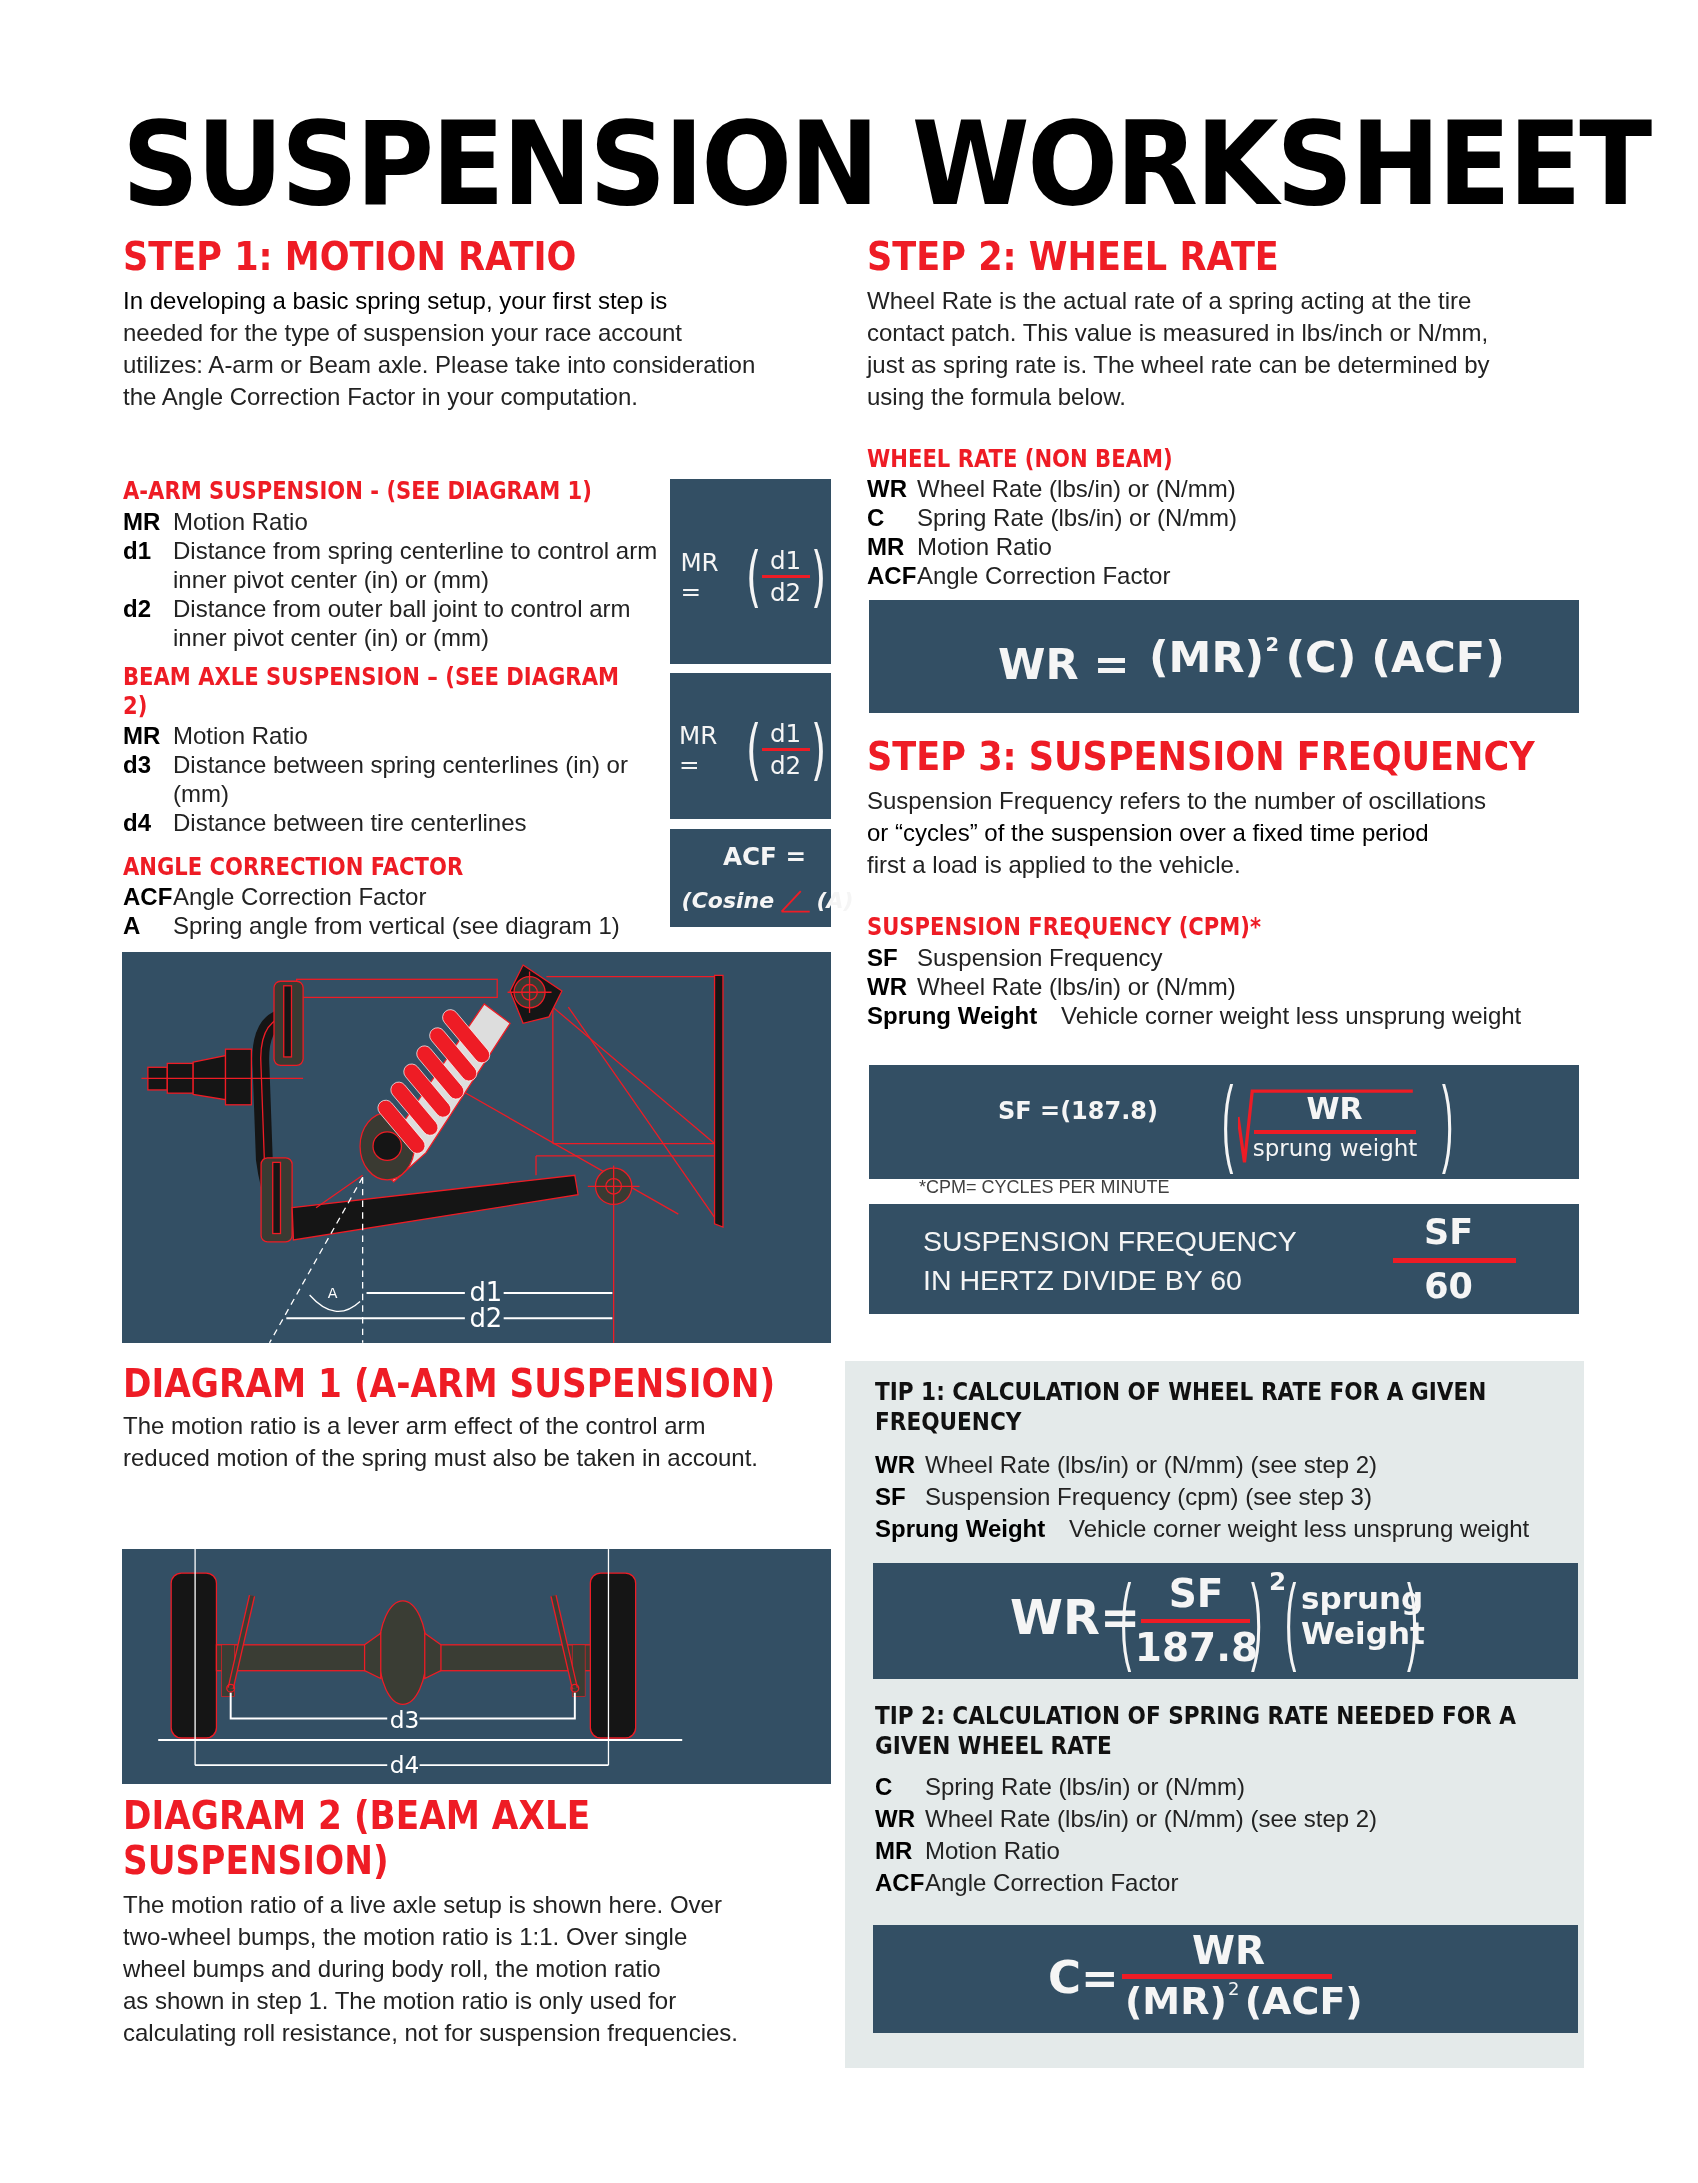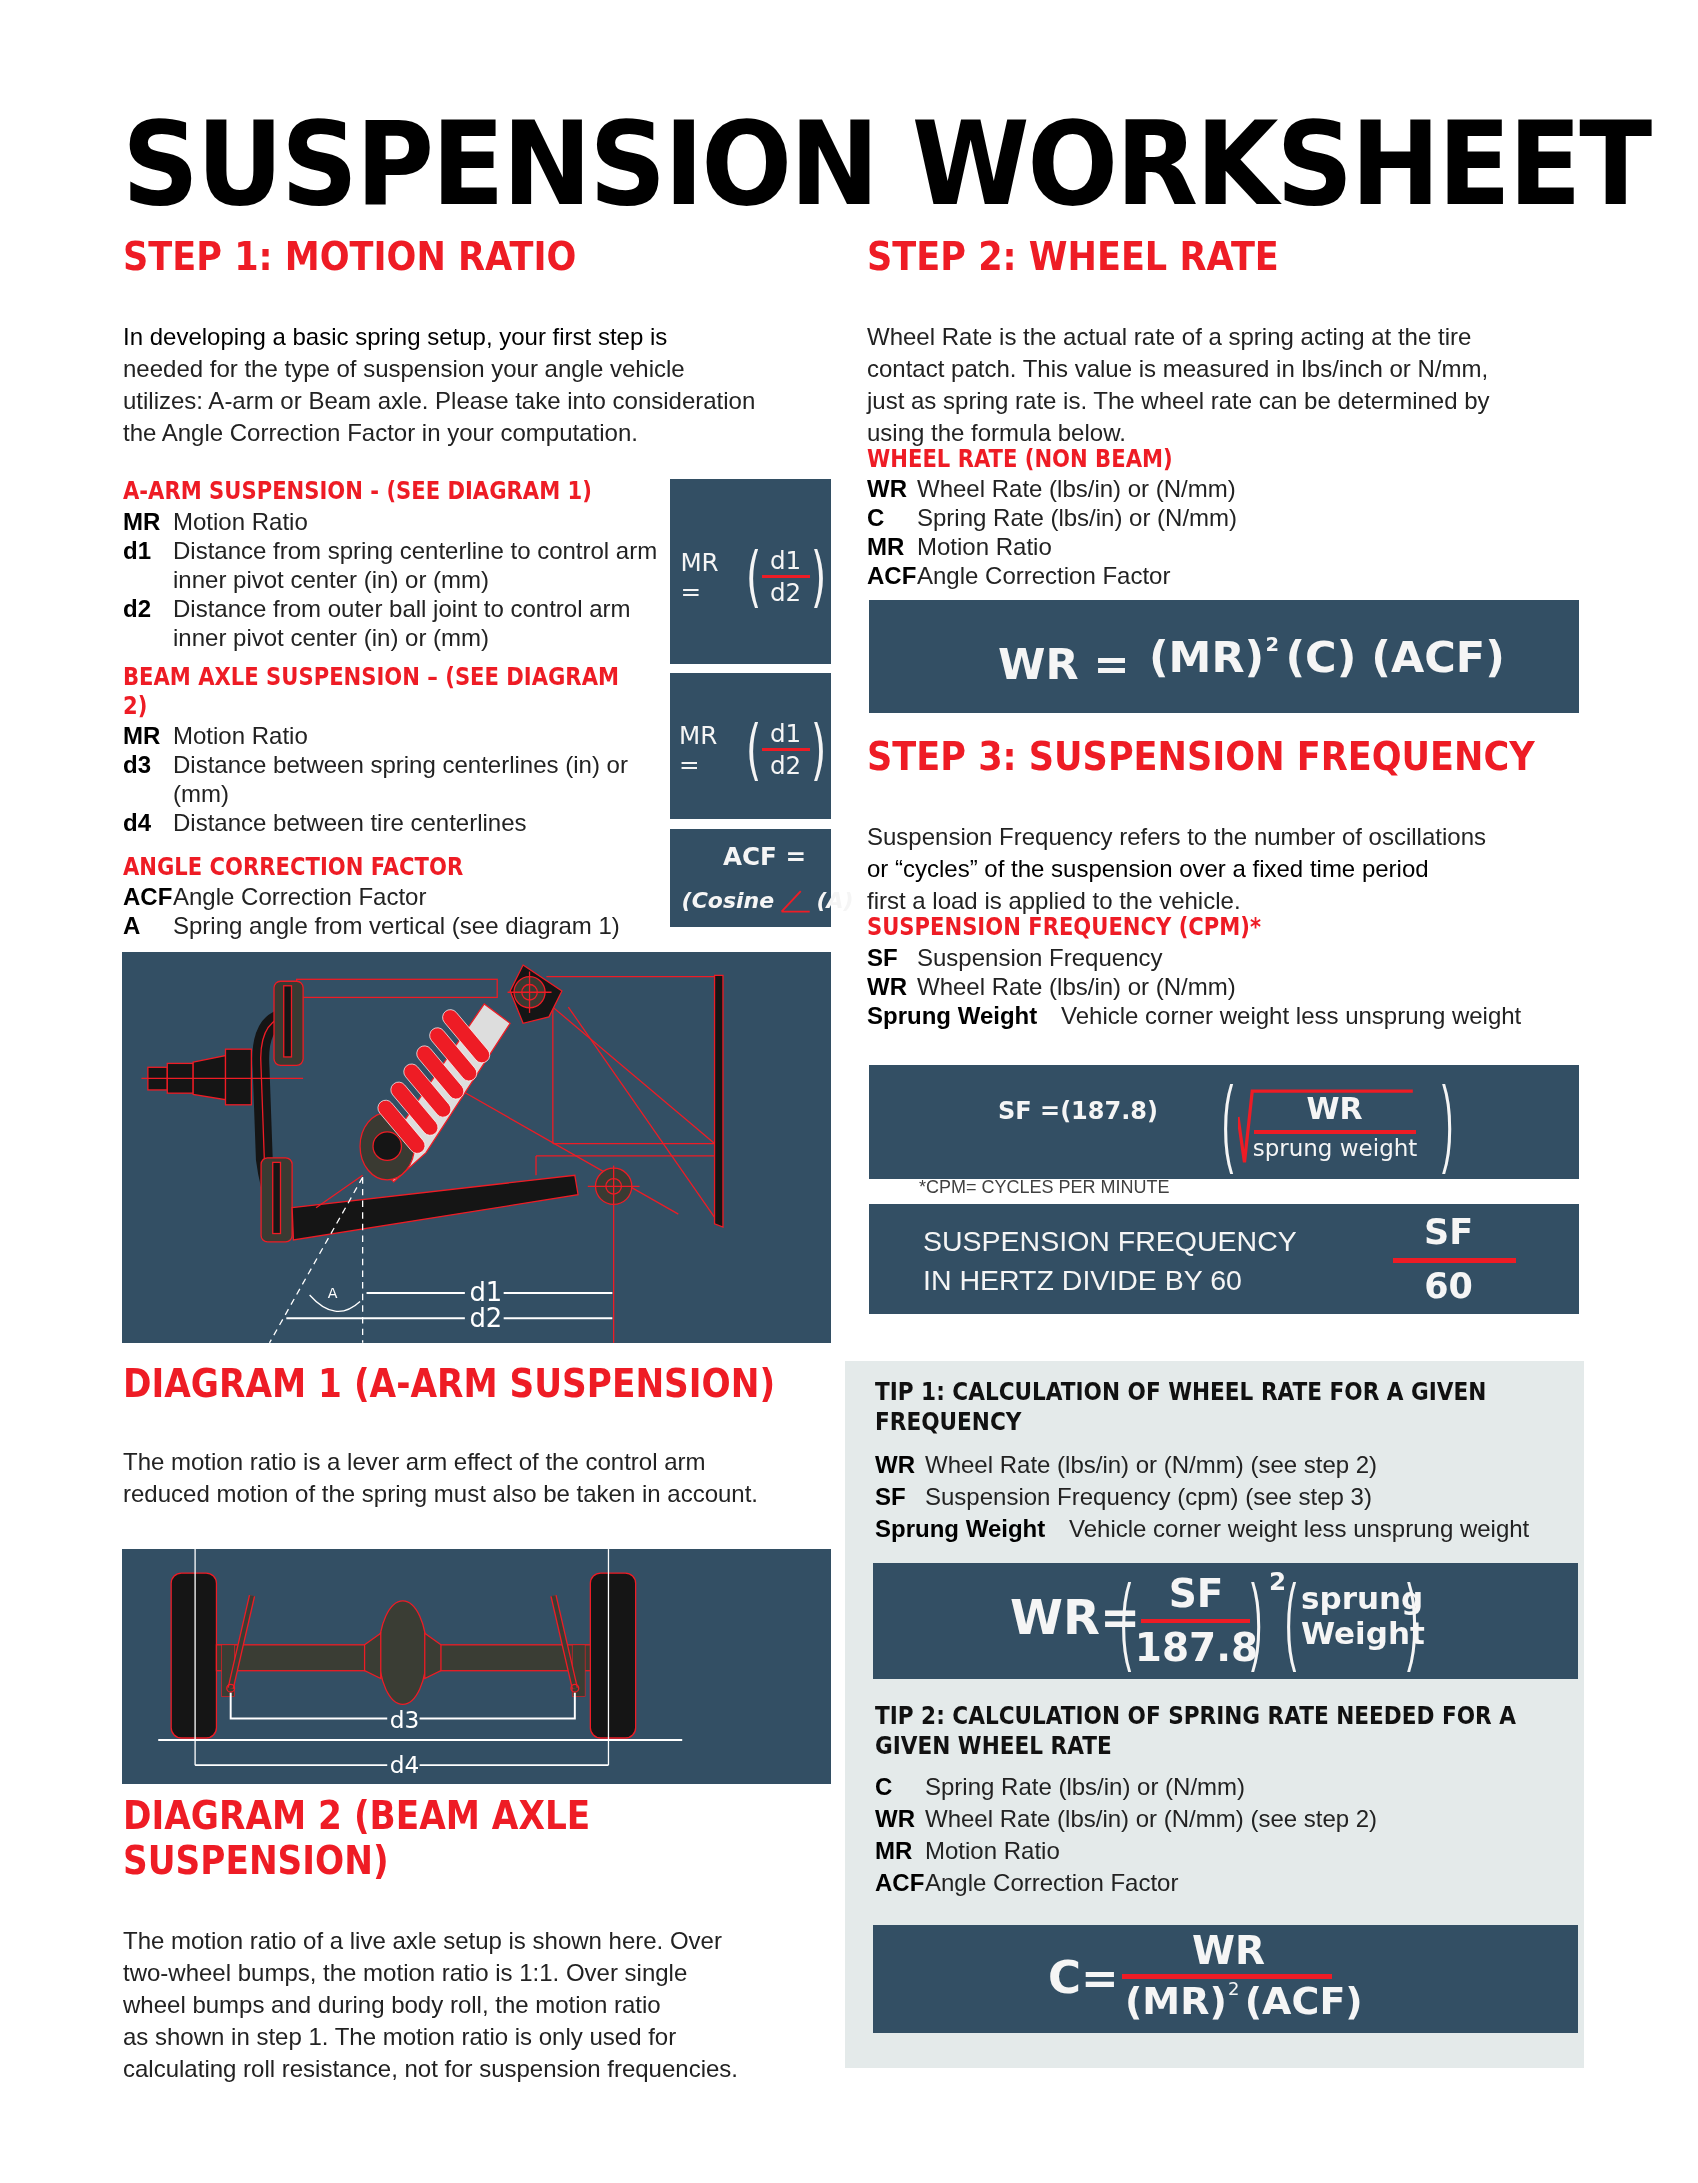--- a/index.html
+++ b/index.html
@@ -1,21 +1,21 @@
 <!DOCTYPE html>
 <html style="font-size:10.4px"><head>
 <meta charset="utf-8">
 <style>
   html,body{margin:0;padding:0;background:#ffffff;}
   body{width:1698px;height:2183px;position:relative;overflow:hidden;font-family:"Liberation Sans","DejaVu Sans",sans-serif;color:#1a1a1a;}
   .abs{position:absolute;}
   .title{left:122px;top:107px;font-size:115px;font-weight:bold;letter-spacing:-2.6px;color:#000;line-height:1;font-family:"DejaVu Sans",sans-serif;transform:scaleX(0.93);transform-origin:left top;white-space:nowrap;}
   .h-step{font-size:39px;font-weight:bold;color:#ee1c25;line-height:1;white-space:nowrap;font-family:"DejaVu Sans",sans-serif;transform:scaleX(0.9);transform-origin:left top;}
   .h-sub{font-size:24px;font-weight:bold;color:#ee1c25;line-height:29px;font-family:"DejaVu Sans",sans-serif;transform:scaleX(0.88);transform-origin:left top;}
-  .para{font-size:24px;line-height:32px;color:#222;font-weight:300;margin-top:36px;}
+  .para{font-size:24px;line-height:32px;color:#222;font-weight:300;}
   .defs{font-size:24px;line-height:29px;color:#222;}
   .def{display:flex;}
   .def .k{font-weight:bold;color:#000;flex:0 0 auto;}
   .def .v{flex:1 1 auto;}
   .box{background:#334f64;position:absolute;color:#fff;}
   .fwhite{color:#f5f5f5;font-weight:bold;font-family:"DejaVu Sans",sans-serif;}
   .redbar{background:#ee1c25;height:3.9px;}
   .frac{display:inline-flex;flex-direction:column;align-items:center;vertical-align:middle;}
   .paren{font-weight:normal;transform:scaleX(0.6);display:inline-block;}
   .tipbg{background:#e4eaea;position:absolute;}
@@ -25,21 +25,21 @@
 </style>
 </head>
 <body>
 
 <div class="abs title">SUSPENSION WORKSHEET</div>
 
 <div class="abs h-step" style="left:123px;top:237px;">STEP 1: MOTION RATIO</div>
 
 <div class="abs para" style="left:123px;top:285px;width:725px;">
   <div style="color:#000;font-weight:normal;">In developing a basic spring setup, your first step is</div>
-  <div>needed for the type of suspension your angle vehicle</div>
+  <div>needed for the type of suspension your race account</div>
   <div>utilizes: A-arm or Beam axle. Please take into consideration</div>
   <div>the Angle Correction Factor in your computation.</div>
 </div>
 
 <div class="abs h-sub" style="left:123px;top:477px;">A-ARM SUSPENSION - (SEE DIAGRAM 1)</div>
 <div class="abs defs" style="left:123px;top:507px;width:550px;">
   <div class="def">
       <span class="k" style="width:50px">MR</span>
       <span class="v">Motion Ratio</span>
     </div>

